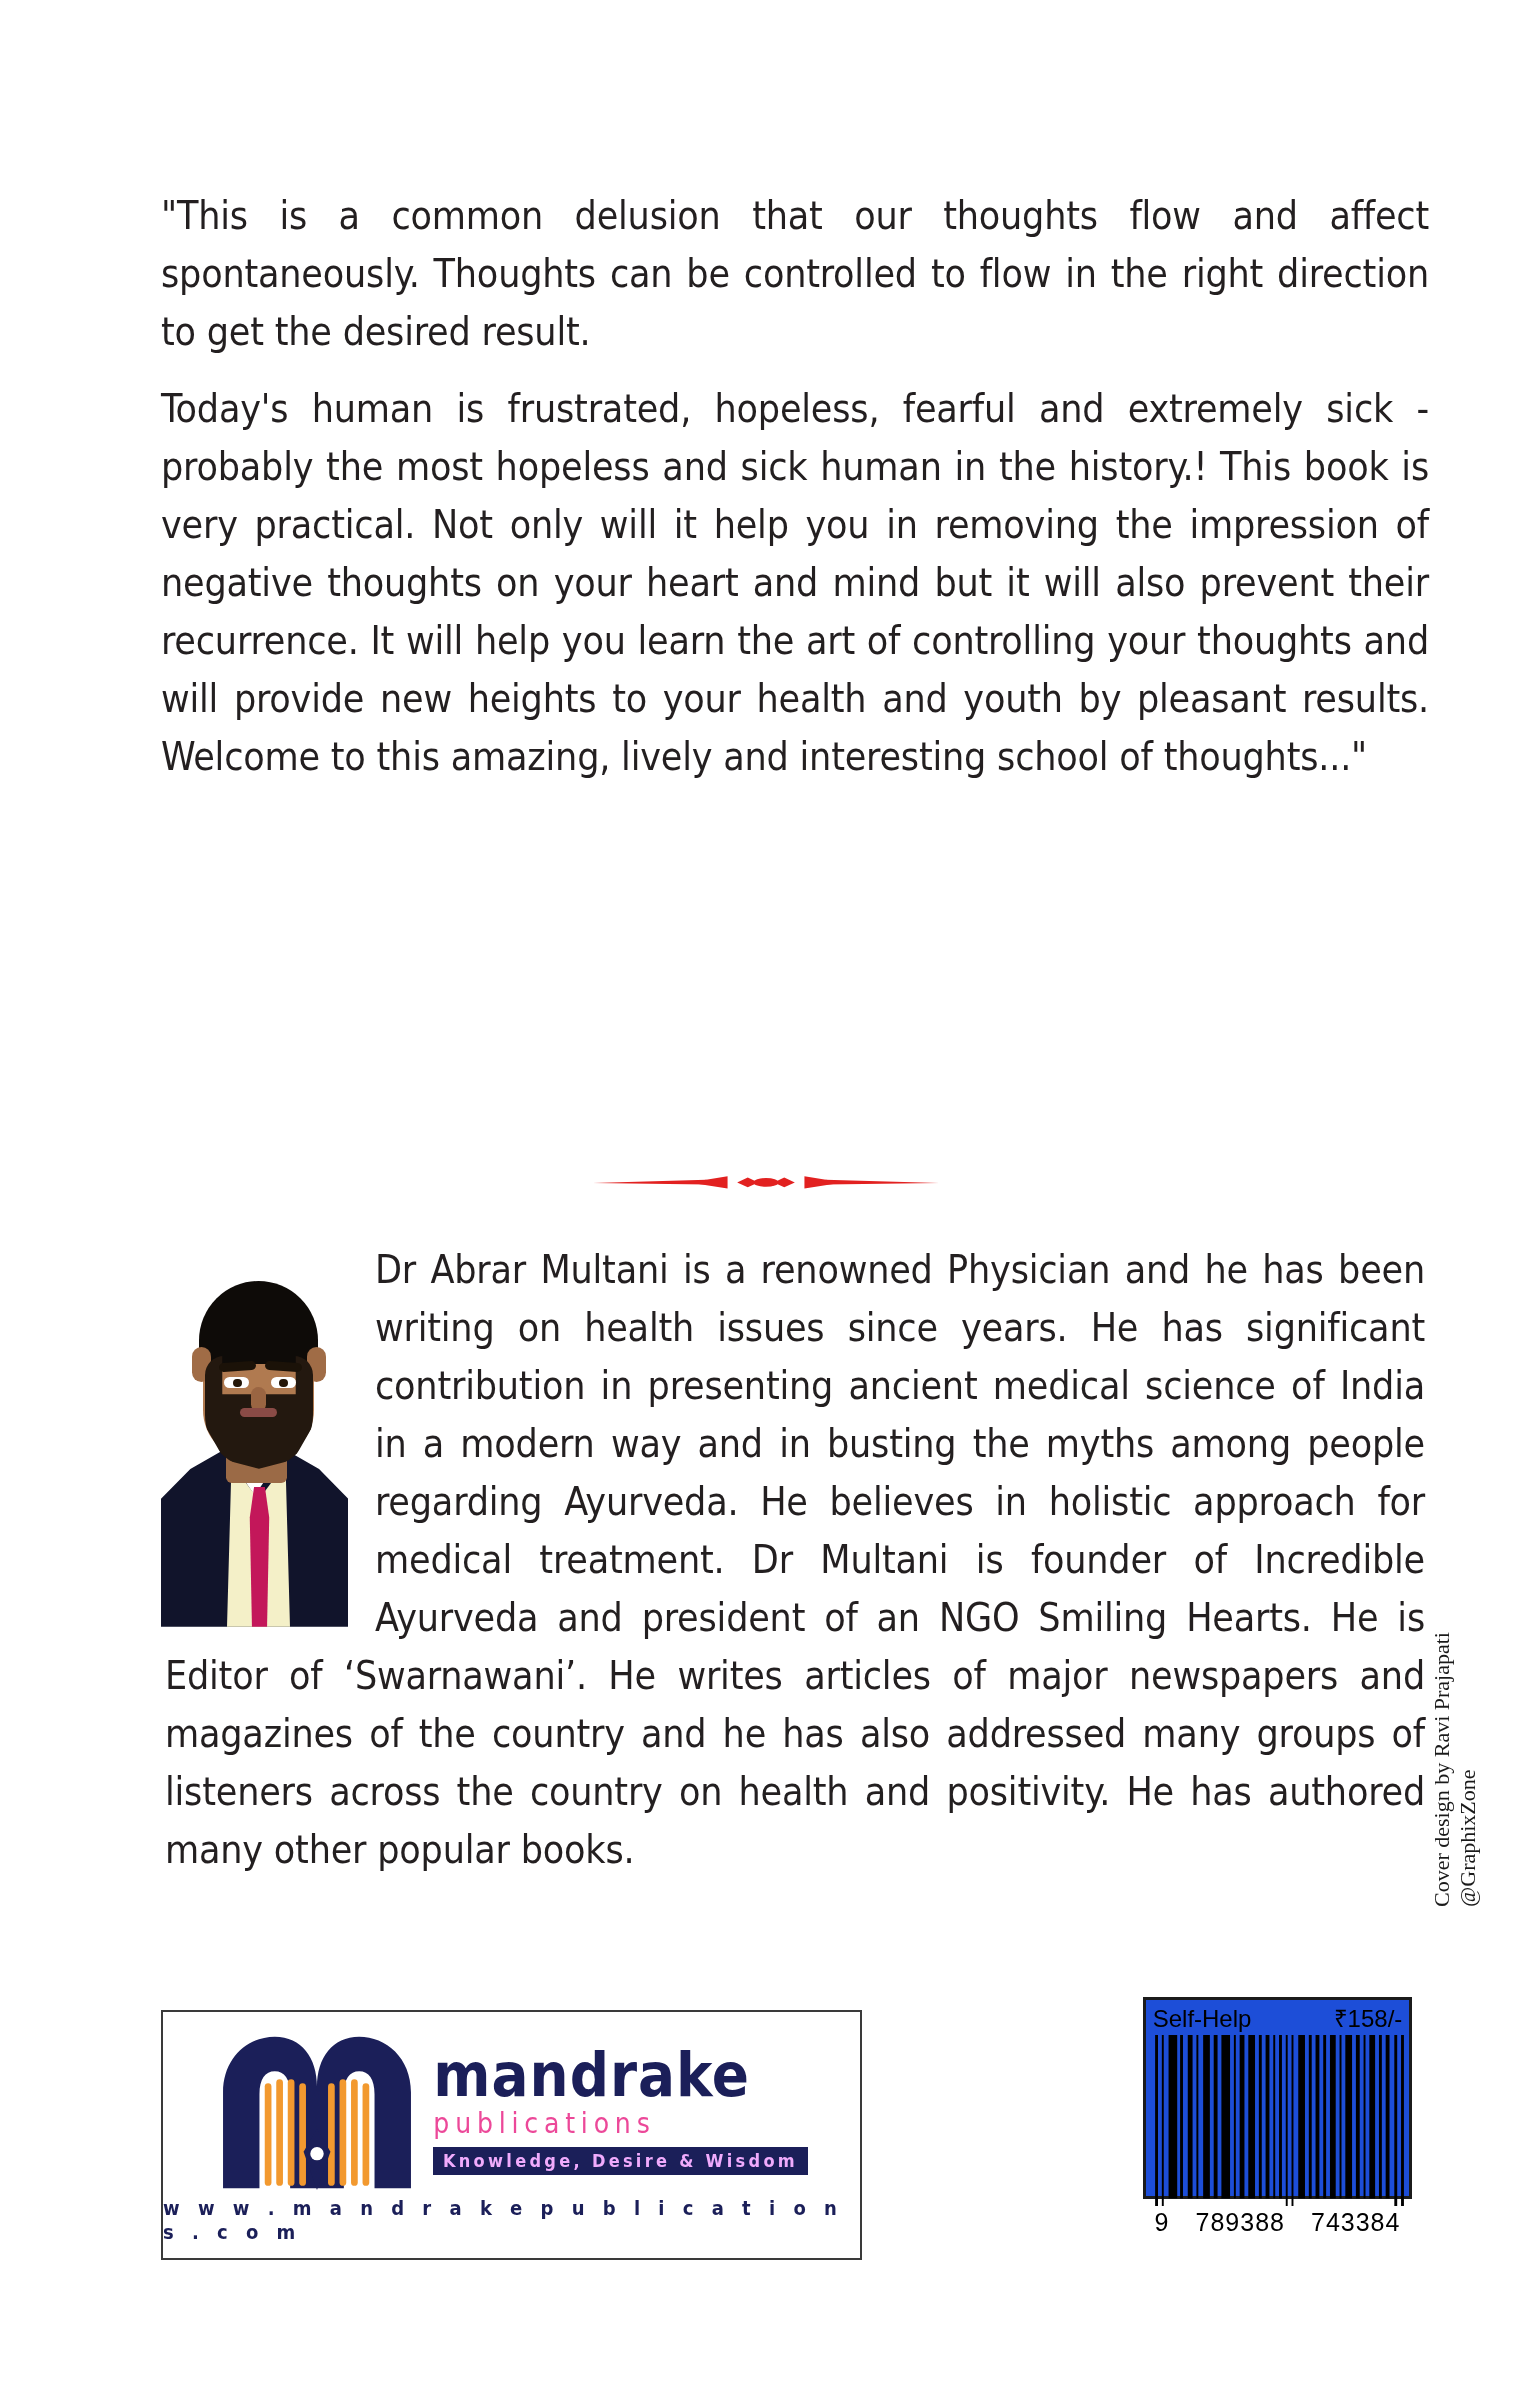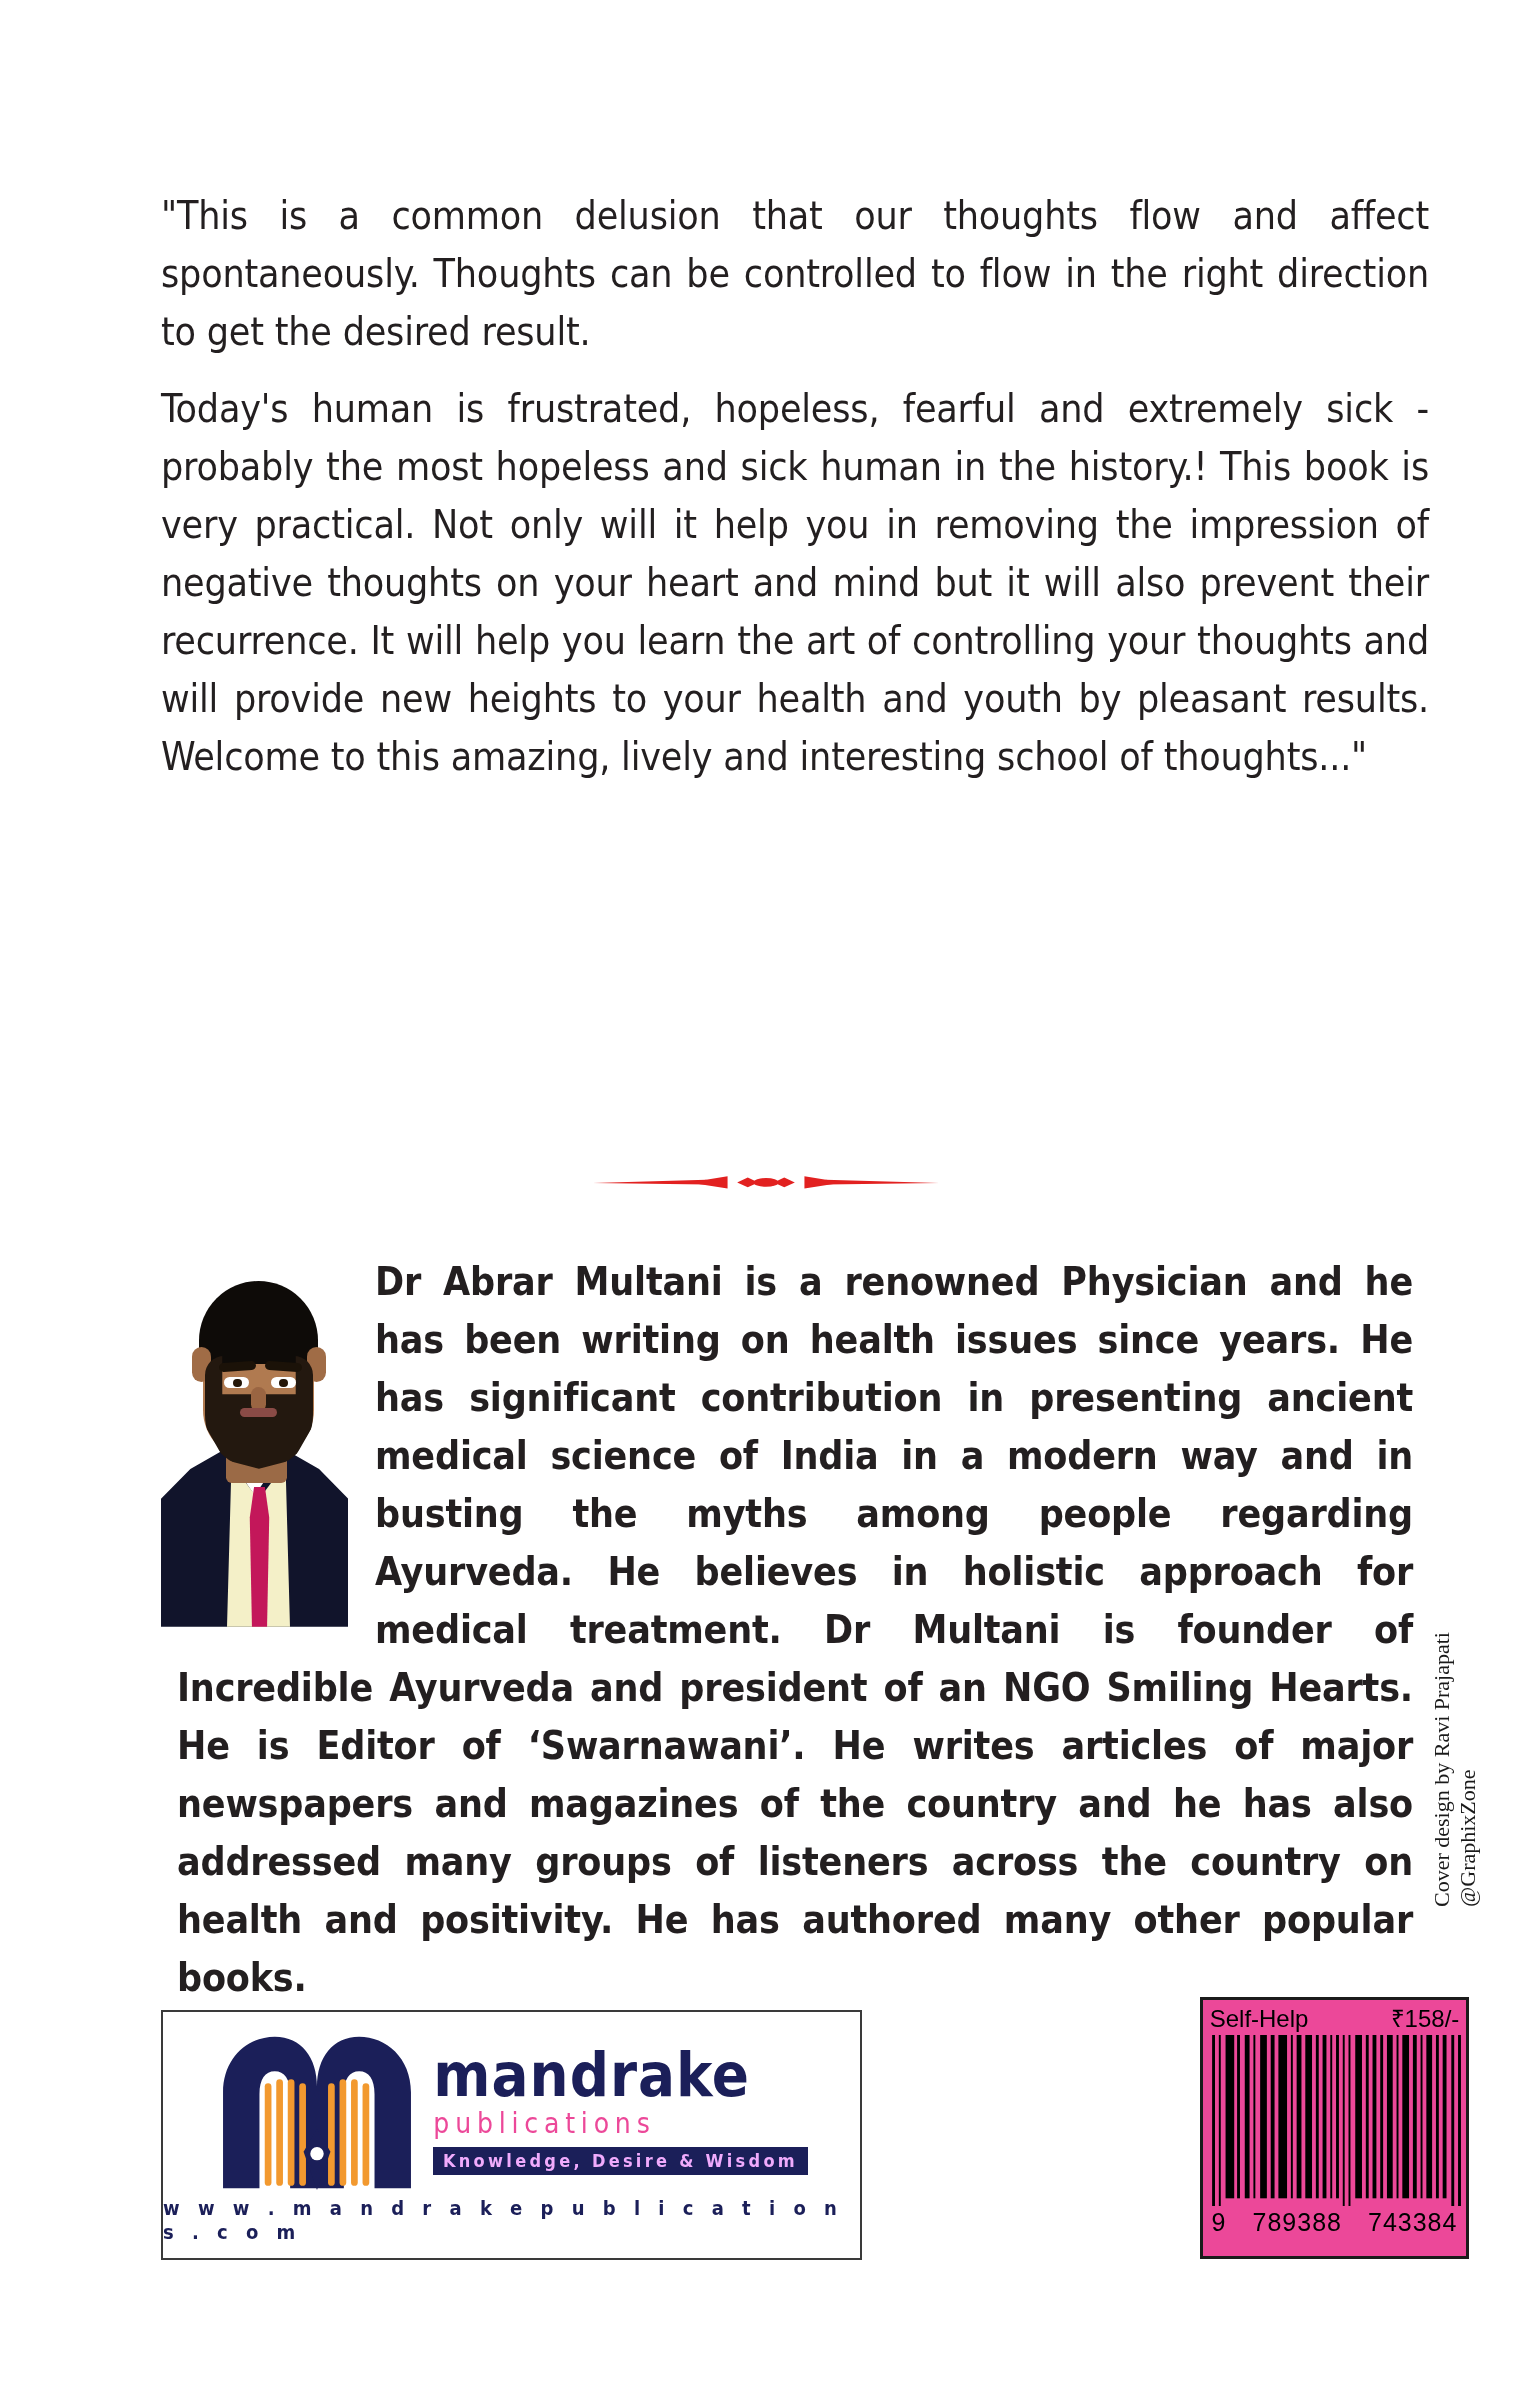--- a/index.html
+++ b/index.html
@@ -55,23 +55,22 @@
     margin:5.8px 27px 5.8px 0;
     position:relative;
     overflow:hidden;
   }
   .author-bio{
     font-size:39px;
     line-height:58px;
     text-align:justify;
     text-justify:inter-word;
     letter-spacing:-0.2px;
-    margin:16px;
+    margin:4px;
     color:#231f20;
-    font-weight:bold;
   }
   
   .portrait{position:absolute;inset:0;background:#ffffff;}
   .p-suit{
     position:absolute;left:-3.8px;bottom:0;width:195px;height:188px;
     background:#11142b;
     clip-path:polygon(0% 34%, 17% 16%, 34% 6%, 50% 30%, 66% 6%, 83% 16%, 100% 34%, 100% 100%, 0% 100%);
   }
   .p-shirt{
     position:absolute;left:60px;bottom:0;width:75px;height:163px;
@@ -159,24 +158,24 @@
     text-align:center;font-weight:600;
   }
   .logo-url{
     font-size:20px;letter-spacing:6px;
     color:#1b1f59;font-weight:600;
     margin-top:4px;
   }
   
   .barcode-box{
     position:absolute;
-    left:1200px;top:1997px;
-    width:269px;height:262px;
+    left:1143px;top:1997px;
+    width:269px;height:202px;
     border:3.8px solid #1b1b1b;
-    background:#ec4899;
+    background:#1d4ed8;
     box-sizing:border-box;
     padding:4.8px 6.7px 3.8px 6.7px;
   }
   .bc-head{
     display:flex;justify-content:space-between;align-items:baseline;
     font-family:"Liberation Sans",sans-serif;
     font-size:24px;color:#000;line-height:27px;
   }
   .bc-bars{margin-top:2.9px;}
   .bc-digits{

